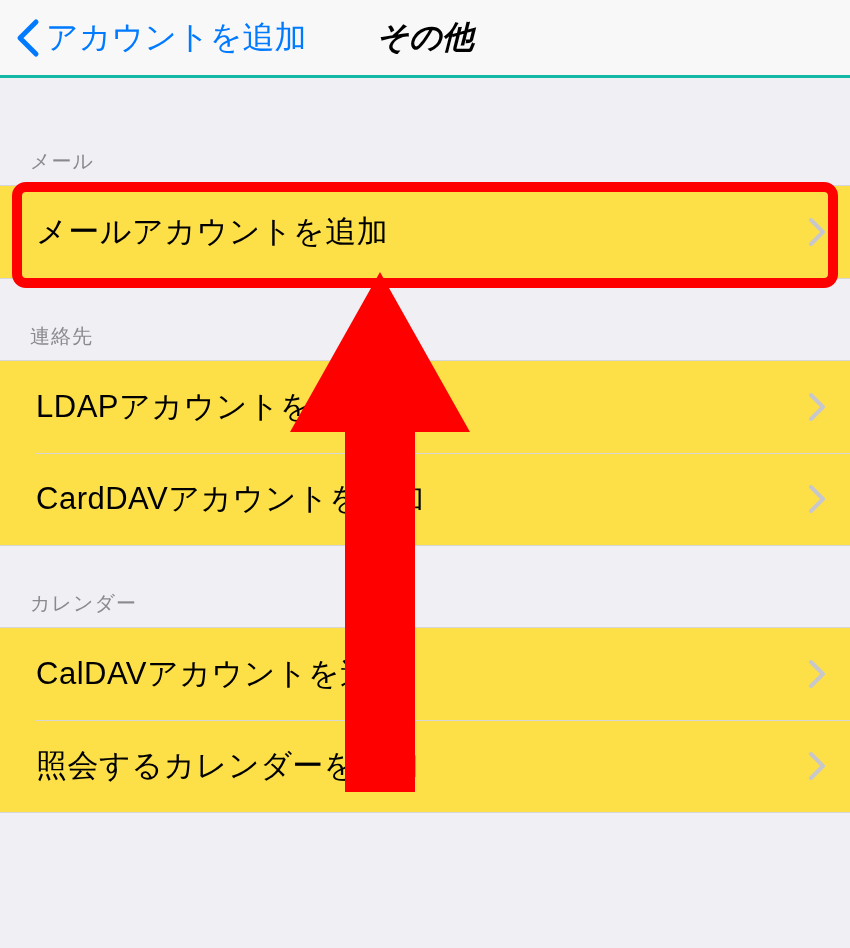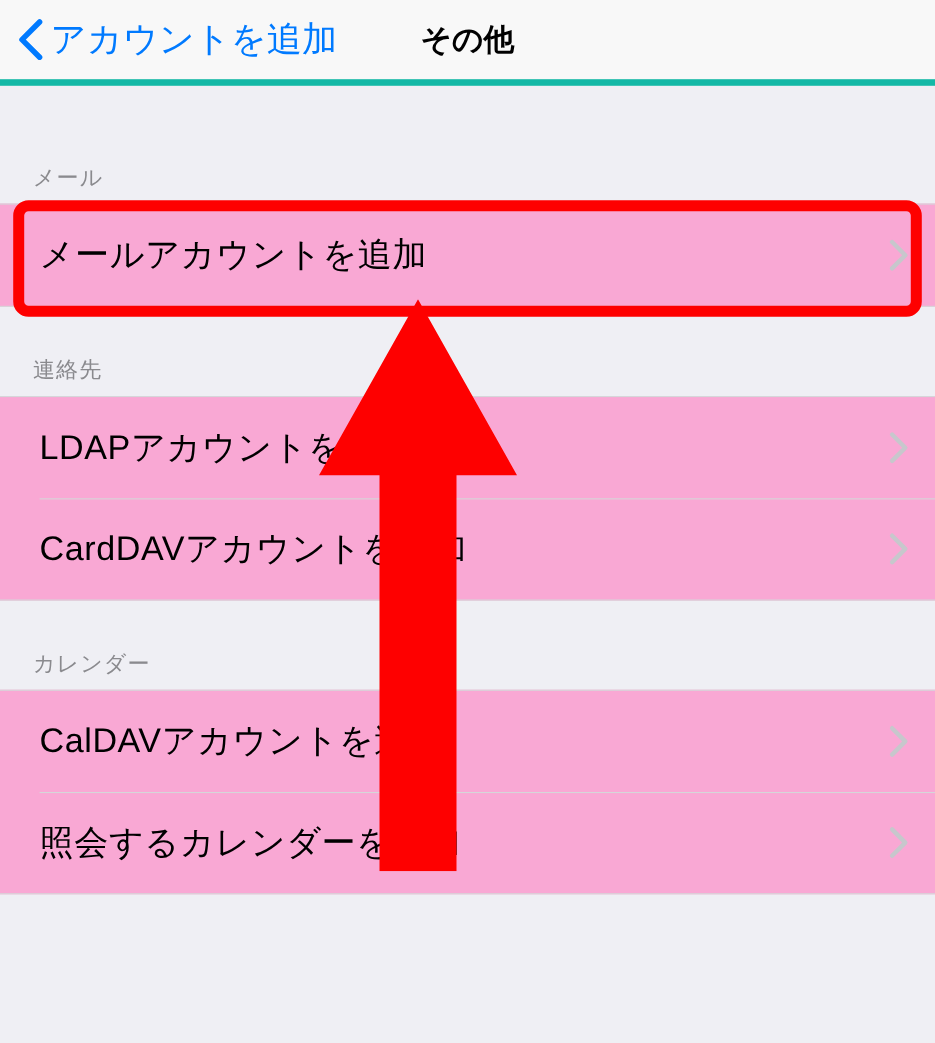--- a/index.html
+++ b/index.html
@@ -12,21 +12,21 @@
       width: 850px;
       height: 948px;
       background: #efeff4;
       font-family: -apple-system, "Hiragino Sans", "Hiragino Kaku Gothic ProN", sans-serif;
       overflow: hidden;
       position: relative;
     }
     .nav {
       height: 78px;
       background: #f8f8f8;
-      border-bottom: 6px solid #14b8a6;
+      border-bottom: 3px solid #14b8a6;
       display: flex;
       align-items: center;
       position: relative;
     }
     .back-button {
       display: flex;
       align-items: center;
       color: #007aff;
       font-size: 32px;
       padding-left: 14px;
@@ -34,35 +34,36 @@
     }
     .back-chevron {
       width: 28px;
       height: 40px;
       margin-right: 4px;
     }
     .nav-title {
       position: absolute;
       left: 50%;
       transform: translateX(-50%);
-      font-size: 28px;
+      font-size: 32px;
       font-weight: 600;
       color: #000;
+      font-style: italic;
     }
     .section-header {
       padding: 44px 30px 10px 30px;
       font-size: 20px;
       color: #8a8a8e;
       letter-spacing: 1px;
     }
     .section-header.first {
       padding-top: 70px;
     }
     .list {
-      background: #f9a8d4;
+      background: #fde047;
       border-top: 1px solid #d6d6d9;
       border-bottom: 1px solid #d6d6d9;
     }
     .row {
       display: flex;
       align-items: center;
       justify-content: space-between;
       min-height: 92px;
       padding: 0 24px 0 36px;
       cursor: pointer;

